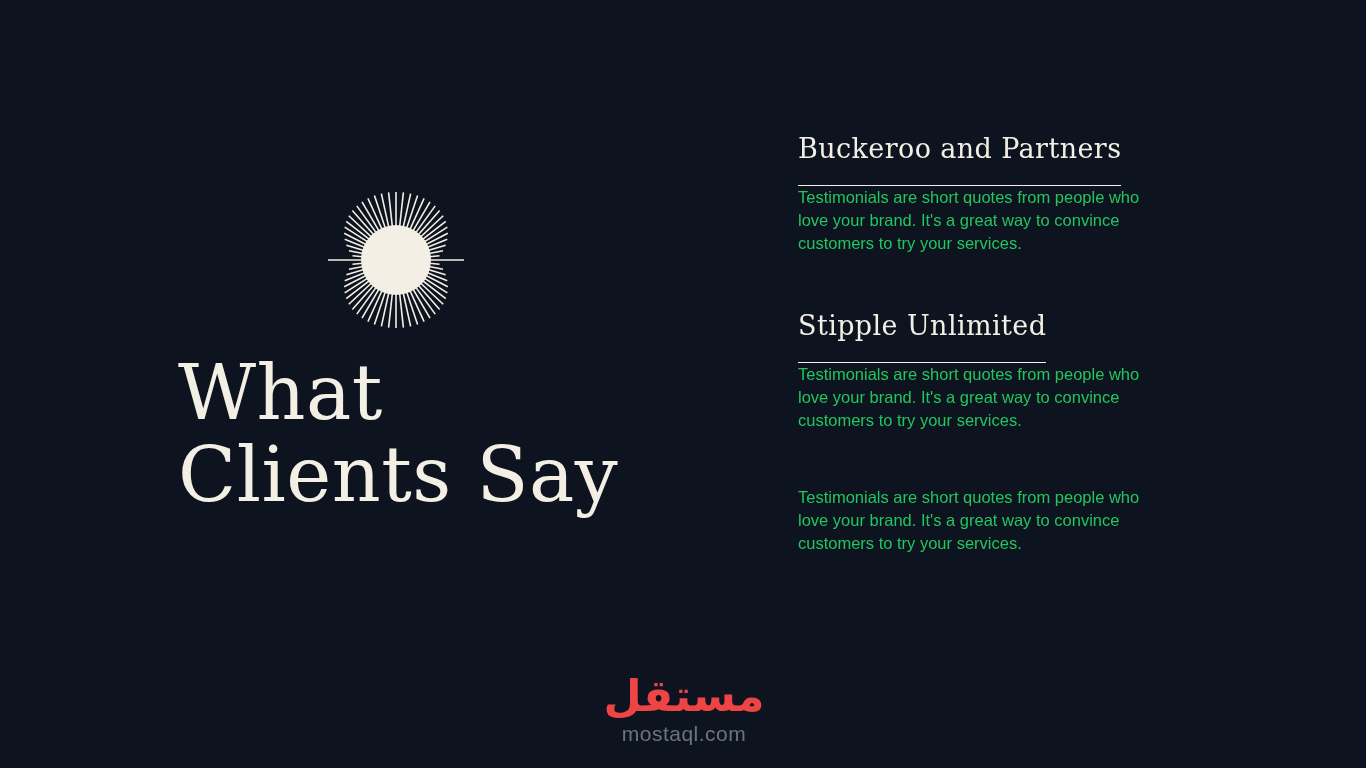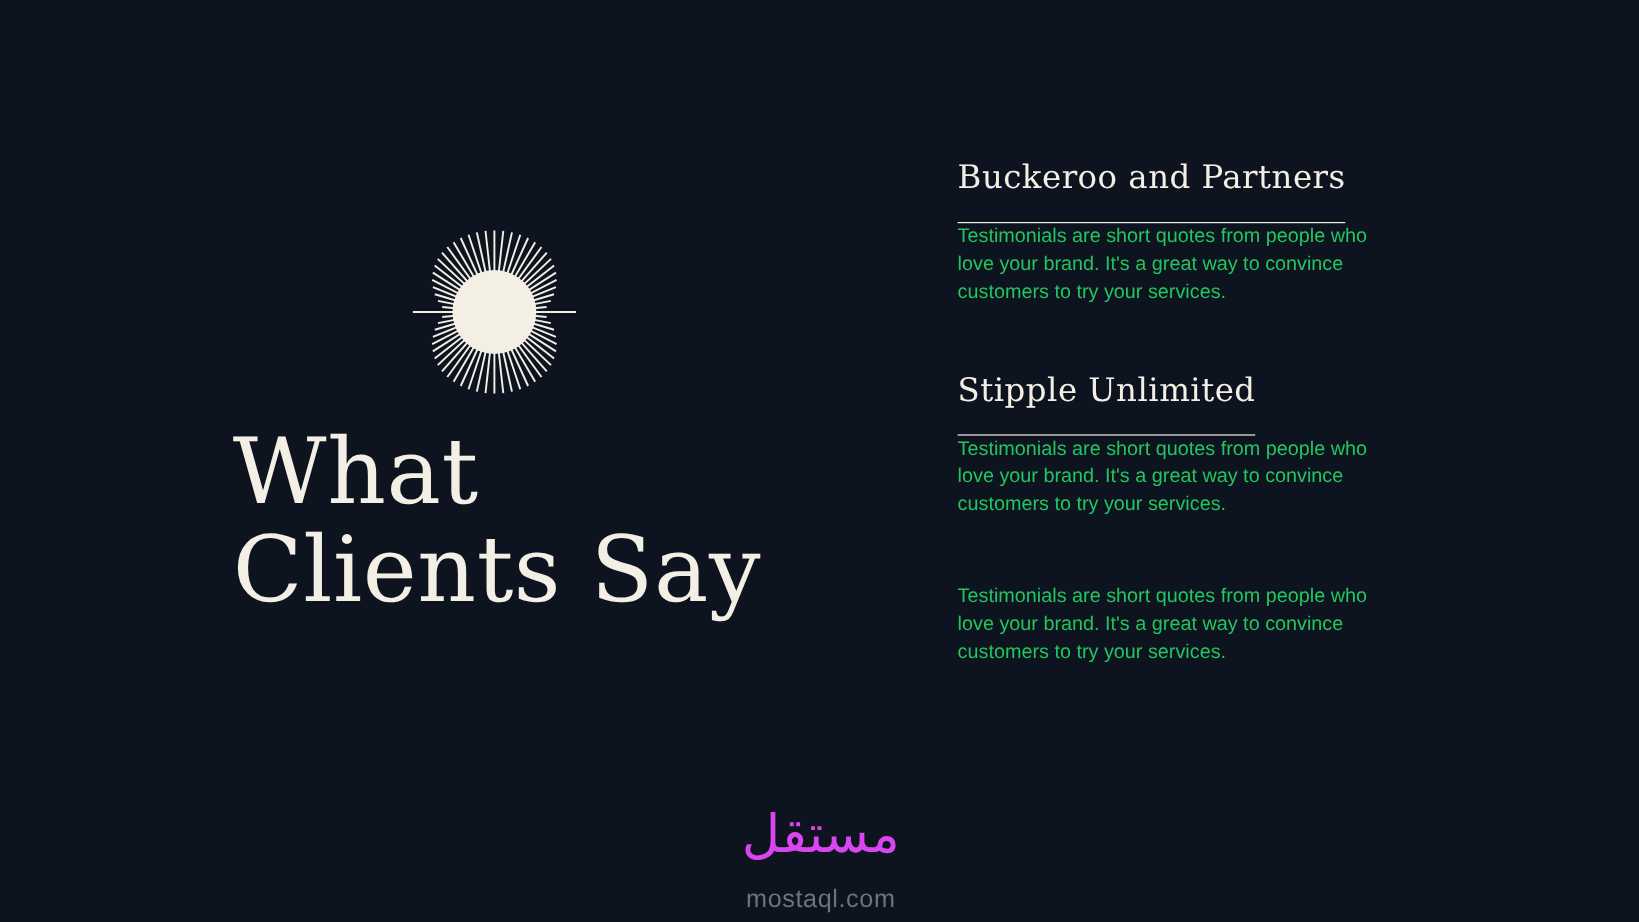--- a/index.html
+++ b/index.html
@@ -16,21 +16,21 @@
   }
   .slide {
     position: absolute;
     inset: 0;
     background: #0d1420;
   }
 
   
   .left-col {
     position: absolute;
-    left: 16px;
+    left: 0;
     top: 0;
     width: 760px;
     height: 768px;
   }
 
   .sunburst {
     position: absolute;
     left: 326px;
     top: 190px;
     width: 140px;
@@ -99,31 +99,31 @@
     top: 672px;
     width: 172px;
     text-align: center;
     color: #6d7480;
     user-select: none;
   }
   .wm-arabic {
     font-family: "DejaVu Sans", sans-serif;
     font-size: 44px;
     line-height: 48px;
-    font-weight: 400;
-    color: #d946ef;
+    font-weight: 700;
+    color: #ef4444;
     letter-spacing: 1px;
   }
   .wm-latin {
     font-family: "Liberation Sans", sans-serif;
     font-size: 21px;
     line-height: 24px;
     color: #6d7480;
     letter-spacing: 0.5px;
-    margin-top: 18px;
+    margin-top: 2px;
   }
 </style>
 </head>
 <body>
 
 <div class="slide">
 
   <div class="left-col">
 
     <div class="sunburst">

